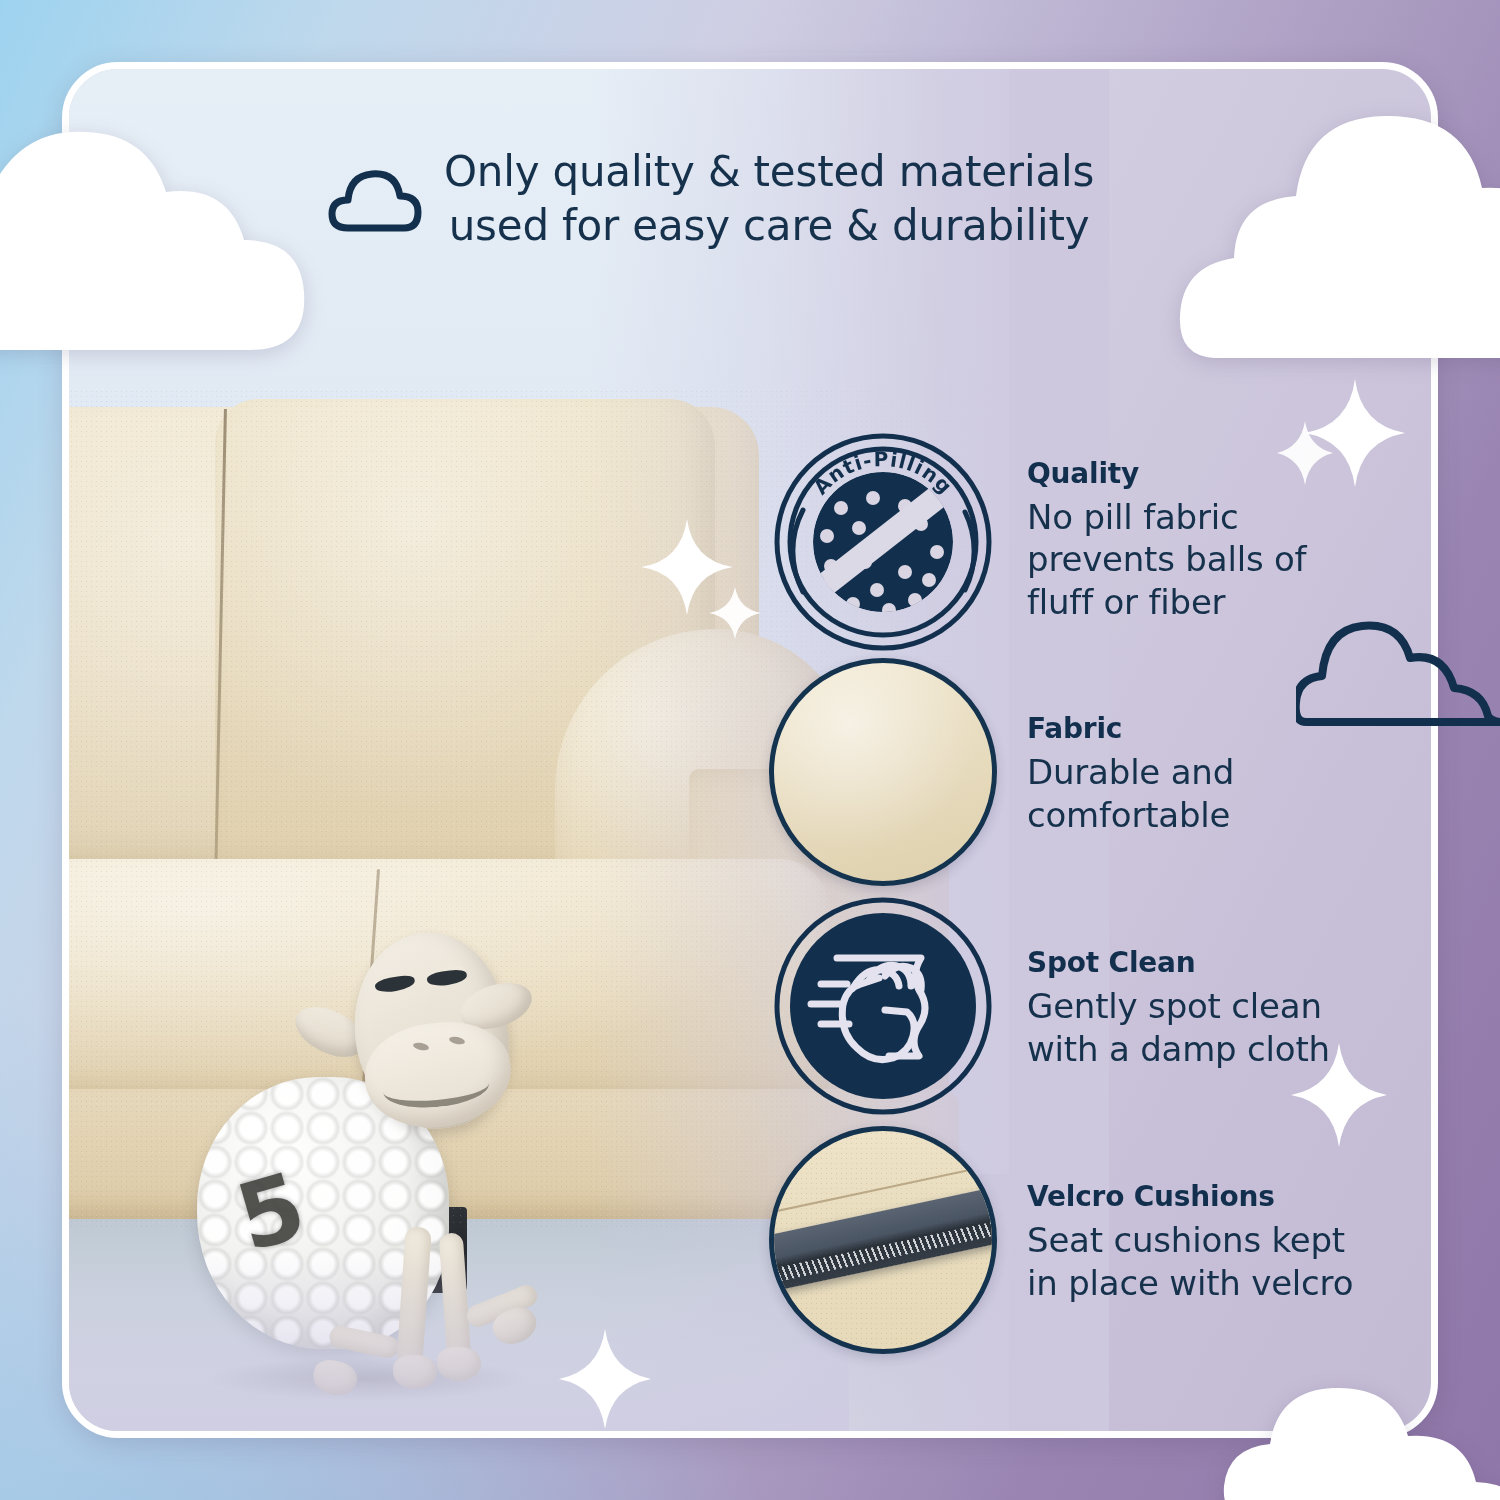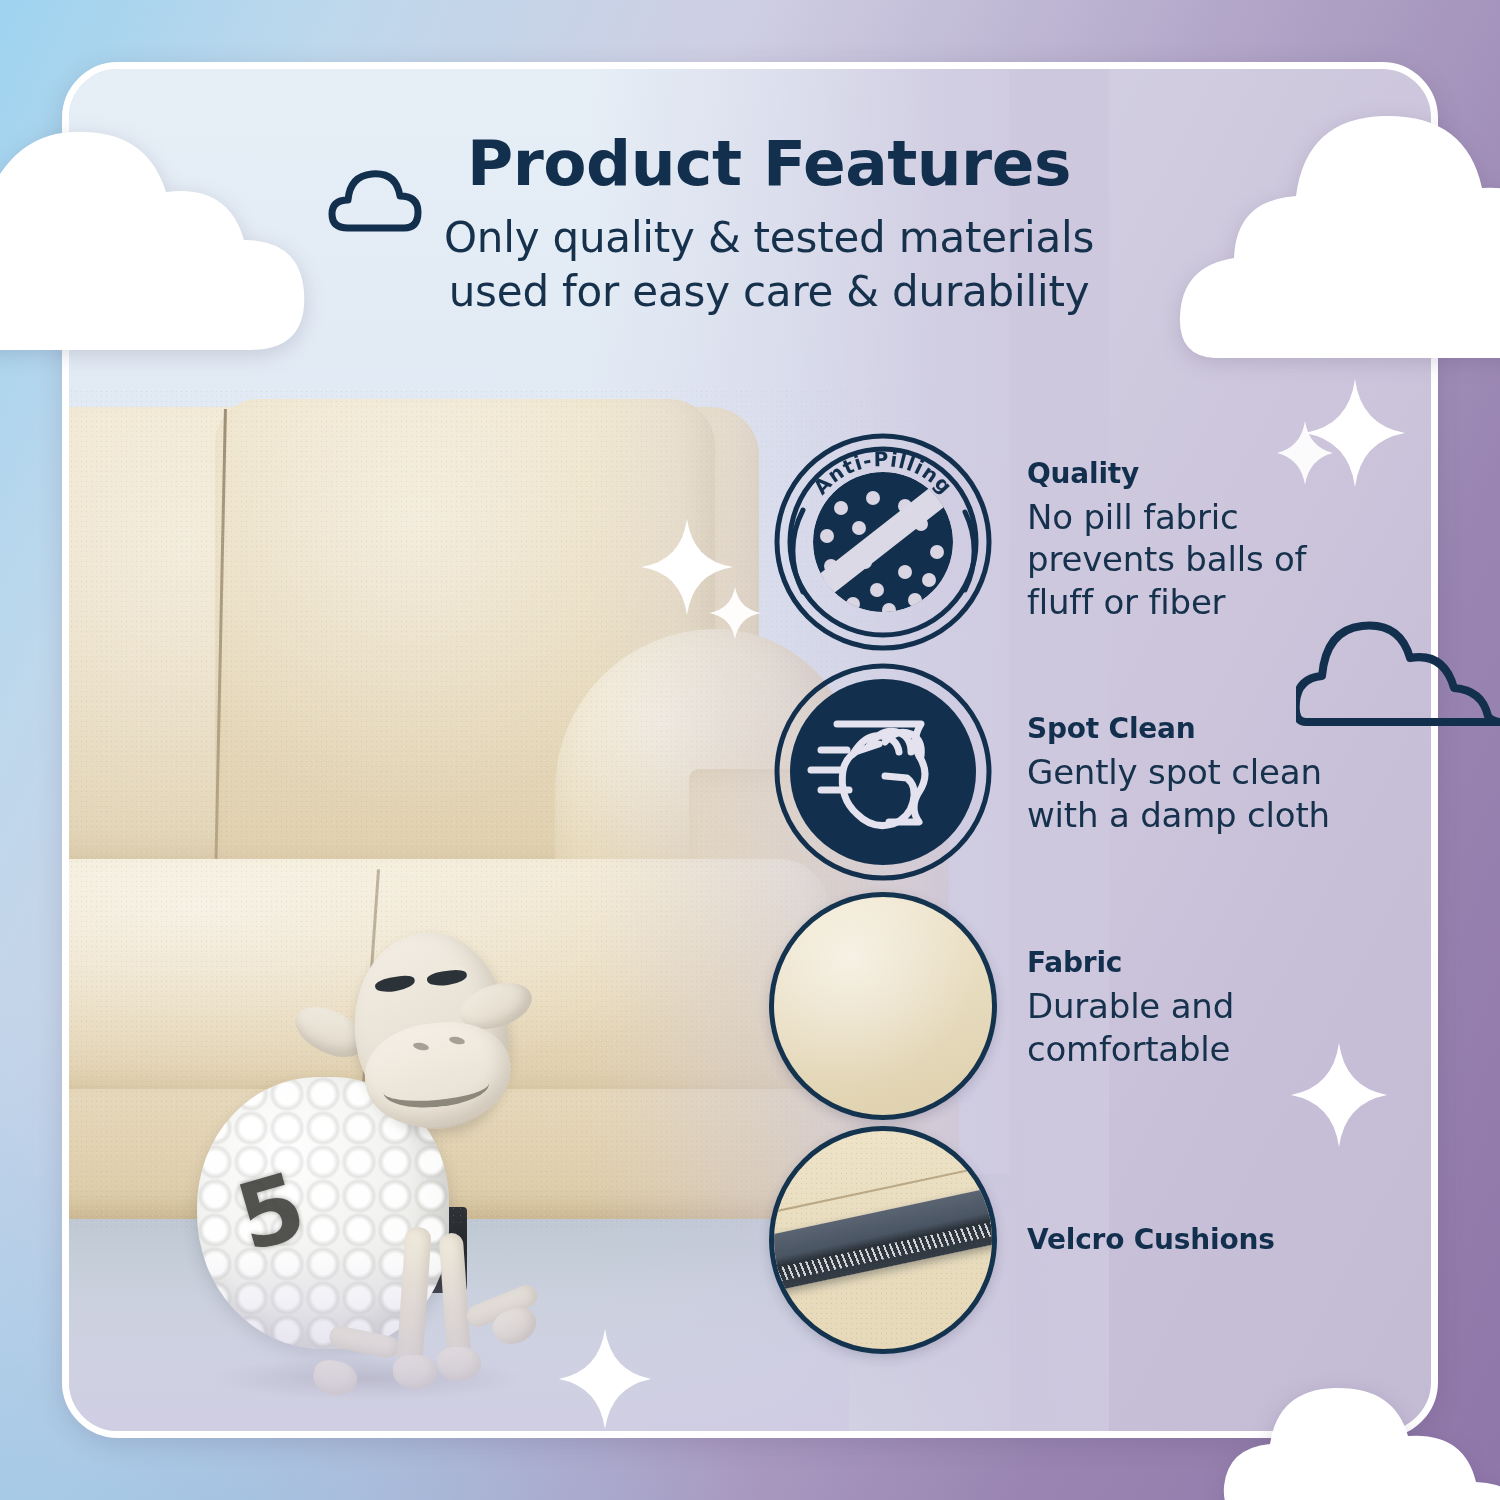--- a/index.html
+++ b/index.html
@@ -522,21 +522,20 @@
       </svg>
     </div>
 
     <div class="sparkle" style="left:484px; top:1252px;">
       <svg width="120" height="120" viewBox="0 0 120 120">
         <path fill="#ffffff" d="M52,8 Q58,50 98,58 Q58,66 52,108 Q46,66 6,58 Q46,50 52,8 Z"></path>
       </svg>
     </div>
 
     <div class="header">
-      <div class="title">Product Features</div>
       <div class="subtitle" style="white-space: pre-line;">Only quality &amp; tested materials
 used for easy care &amp; durability</div>
     </div>
 
     <div class="cloud-icon-small">
       <svg width="106" height="74" viewBox="0 0 106 74">
         <path fill="none" stroke="#12304d" stroke-width="7" stroke-linejoin="round" stroke-linecap="round" d="M22,62 Q6,62 6,48 Q6,34 22,34 Q24,10 46,8 Q70,6 74,30 Q92,30 92,46 Q92,62 78,62 Z"></path>
       </svg>
     </div>
 
@@ -592,20 +591,31 @@
         <div class="ftext">
           <div class="fname">Quality</div>
           <div class="fdesc">No pill fabric
 prevents balls of
 fluff or fiber</div>
         </div>
       </div>
 
       <div class="feature">
         <div class="badge">
+          <div class="photo-badge pb-fabric"></div>
+        </div>
+        <div class="ftext">
+          <div class="fname">Fabric</div>
+          <div class="fdesc">Durable and
+comfortable</div>
+        </div>
+      </div>
+
+      <div class="feature">
+        <div class="badge">
           <svg width="228" height="228" viewBox="0 0 228 228">
             <circle cx="114" cy="114" r="106" fill="none" stroke="#12304d" stroke-width="5"></circle>
             <circle cx="114" cy="114" r="93" fill="#12304d"></circle>
             <g fill="none" stroke="#e4e2ee" stroke-width="7" stroke-linecap="round" stroke-linejoin="round">
 
               <path d="M68,66 L152,66 Q142,82 150,98 Q162,116 150,134
                        Q140,150 150,164 L120,164"></path>
 
               <path d="M74,112 Q78,96 92,92 L110,86"></path>
               <path d="M84,96 Q96,76 112,78 Q128,80 130,94"></path>
@@ -617,44 +627,35 @@
               <path d="M52,92 L78,92"></path>
               <path d="M42,112 L72,112"></path>
               <path d="M52,132 L80,132"></path>
             </g>
           </svg>
         </div>
         <div class="ftext">
           <div class="fname">Spot Clean</div>
           <div class="fdesc">Gently spot clean
 with a damp cloth</div>
-        </div>
-      </div>
-
-      <div class="feature">
-        <div class="badge">
-          <div class="photo-badge pb-fabric"></div>
-        </div>
-        <div class="ftext">
-          <div class="fname">Fabric</div>
-          <div class="fdesc">Durable and
-comfortable</div>
         </div>
       </div>
 
       <div class="feature">
         <div class="badge">
           <div class="photo-badge pb-velcro">
             <div class="seam"></div>
             <div class="strip"></div>
             <div class="hooks"></div>
           </div>
         </div>
         <div class="ftext">
           <div class="fname">Velcro Cushions</div>
+          <div class="fdesc">Seat cushions kept
+in place with velcro</div>
         </div>
       </div>
 
     </div>
   </div>
 
   <div class="cloud-outline" style="left:1296px; top:596px; z-index:45;">
     <svg width="210" height="160" viewBox="0 0 210 160">
       <path fill="none" stroke="#12304d" stroke-width="8" stroke-linejoin="round" stroke-linecap="round" d="M10,126 Q-2,126 0,106 Q2,82 26,80 Q30,34 66,30 Q104,26 114,62
                Q148,56 158,92 Q186,94 192,120 Q196,126 206,126 Z"></path>

